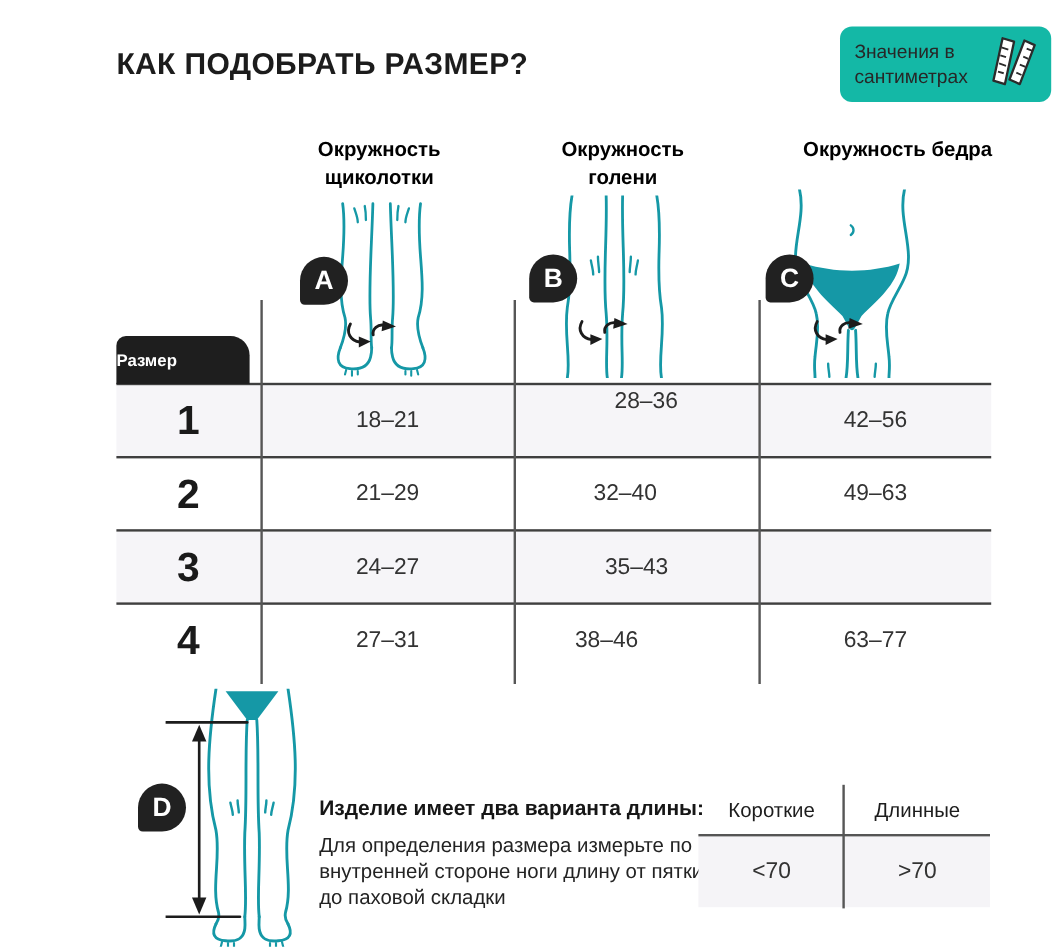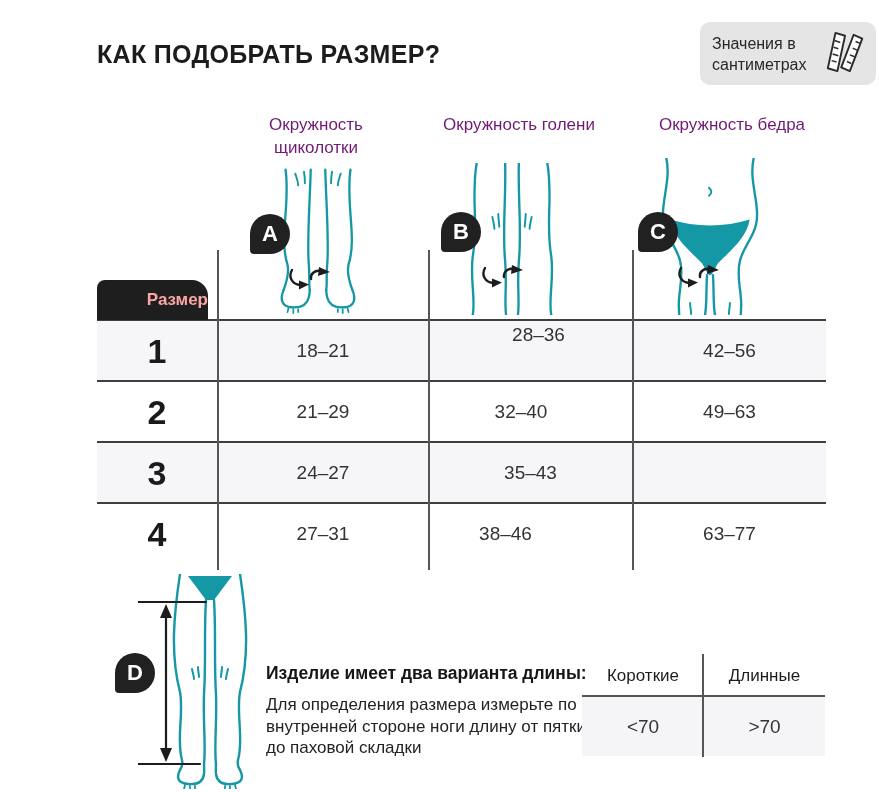--- a/index.html
+++ b/index.html
@@ -4,35 +4,35 @@
 <style>
   html,body{margin:0;padding:0;background:#ffffff;}
   .canvas{
     position:relative;width:879px;height:792px;background:#ffffff;overflow:hidden;
     font-family:"Liberation Sans","DejaVu Sans",sans-serif;color:#1d1d1d;
   }
   .abs{position:absolute;}
 
   .page-title{left:97px;top:40px;font-size:25px;font-weight:800;letter-spacing:.3px;color:#1c1c1c;}
 
-  .units-badge{left:700px;top:22px;width:176px;height:63px;background:#e5e5e5;border-radius:10px;
+  .units-badge{left:700px;top:22px;width:176px;height:63px;background:#14b8a6;border-radius:10px;
     display:flex;align-items:center;justify-content:space-between;padding:0 8px 0 12px;box-sizing:border-box;}
   .units-badge .txt{font-size:16px;line-height:21px;font-weight:500;color:#272727;}
 
-  .col-header{top:113px;width:160px;text-align:center;font-size:17px;line-height:23px;font-weight:400;color:#701a75;}
+  .col-header{top:113px;width:160px;text-align:center;font-size:17px;line-height:23px;font-weight:700;color:#000000;}
 
   .bubble{width:40px;height:40px;background:#212121;border-radius:50% 50% 50% 4px;
     display:flex;align-items:center;justify-content:center;color:#fff;font-size:22px;font-weight:700;z-index:5;}
 
   .vline{width:2px;background:#565656;}
   .hline{height:2px;background:#3f3f3f;}
   .row-bg{left:97px;width:729px;height:60px;background:#f6f5f8;}
 
   .size-header-cell{left:97px;top:280px;width:111px;height:40px;background:#1e1e1e;border-radius:8px 16px 0 0;
-    color:#fca5a5;font-size:17px;font-weight:700;text-align:right;line-height:40px;}
+    color:#ffffff;font-size:14px;font-weight:700;text-align:left;line-height:40px;}
   .size-cell{left:97px;width:120px;height:60px;text-align:center;line-height:60px;font-size:34px;font-weight:700;color:#1a1a1a;}
   .value-cell{height:60px;text-align:center;line-height:60px;font-size:19px;color:#333;}
 
   .length-heading{left:266px;top:663px;width:330px;font-size:17.5px;font-weight:700;color:#161616;}
   .length-desc{left:266px;top:694px;width:332px;font-size:17px;line-height:21.5px;color:#232323;}
 
   .mini-h{top:666px;width:120px;text-align:center;font-size:17px;font-weight:400;color:#1d1d1d;}
   .mini-v{top:697px;width:120px;height:59px;text-align:center;line-height:59px;font-size:19px;color:#333;}
   .mini-panel{left:582px;top:697px;width:243px;height:59px;background:#f5f4f7;}
 </style>
@@ -50,21 +50,21 @@
         <polygon points="12,4 22,7 14,44 4,41" fill="#ffffff" stroke="#2b2b2b" stroke-width="2" stroke-linejoin="round"></polygon>
         <path d="M11,12 l6,2 M10,19 l5,1.5 M9,26 l6,2 M8,33 l5,1.5" stroke="#2b2b2b" stroke-width="1.6" fill="none"></path>
         <polygon points="40,10 31,6 18,40 27,44" fill="#ffffff" stroke="#2b2b2b" stroke-width="2" stroke-linejoin="round"></polygon>
         <path d="M33,13 l5,2 M30,20 l4.5,2 M27,27 l5,2 M24,34 l4.5,2" stroke="#2b2b2b" stroke-width="1.6" fill="none"></path>
       </svg>
     </span>
   </div>
 
   <div class="abs col-header" style="left:236px">Окружность щиколотки</div>
   <div class="abs col-header" style="left:439px">Окружность голени</div>
-  <div class="abs col-header" style="left:652px">Окружность бедра</div>
+  <div class="abs col-header" style="left:668px">Окружность бедра</div>
 
   <span class="abs" style="left:272px;top:163px">
     <svg width="92" height="152" viewBox="0 0 95 155" fill="none" stroke="#1598a6" stroke-width="2.4" stroke-linecap="round">
       <path d="M14,6 C19,42 7,76 16,104 C18,113 15,122 12,130"></path>
       <path d="M40,6 C39,42 36,80 38,104 C39,115 38,124 39,130"></path>
       <path d="M12,130 C8,140 10,147 20,148 C30,149 36,146 38,138 C39,134 39,132 39,130"></path>
       <path d="M81,6 C76,42 88,76 79,104 C77,113 80,122 83,130"></path>
       <path d="M55,6 C56,42 59,80 57,104 C56,115 57,124 56,130"></path>
       <path d="M83,130 C87,140 85,147 75,148 C65,149 59,146 57,138 C56,134 56,132 56,130"></path>
       <path d="M24,10 c2,6 3,8 3,12 M33,8 c1,5 1,8 1,12 M62,8 c-1,5 -1,8 -1,12 M71,10 c-2,6 -3,8 -3,12" stroke-width="2"></path>

